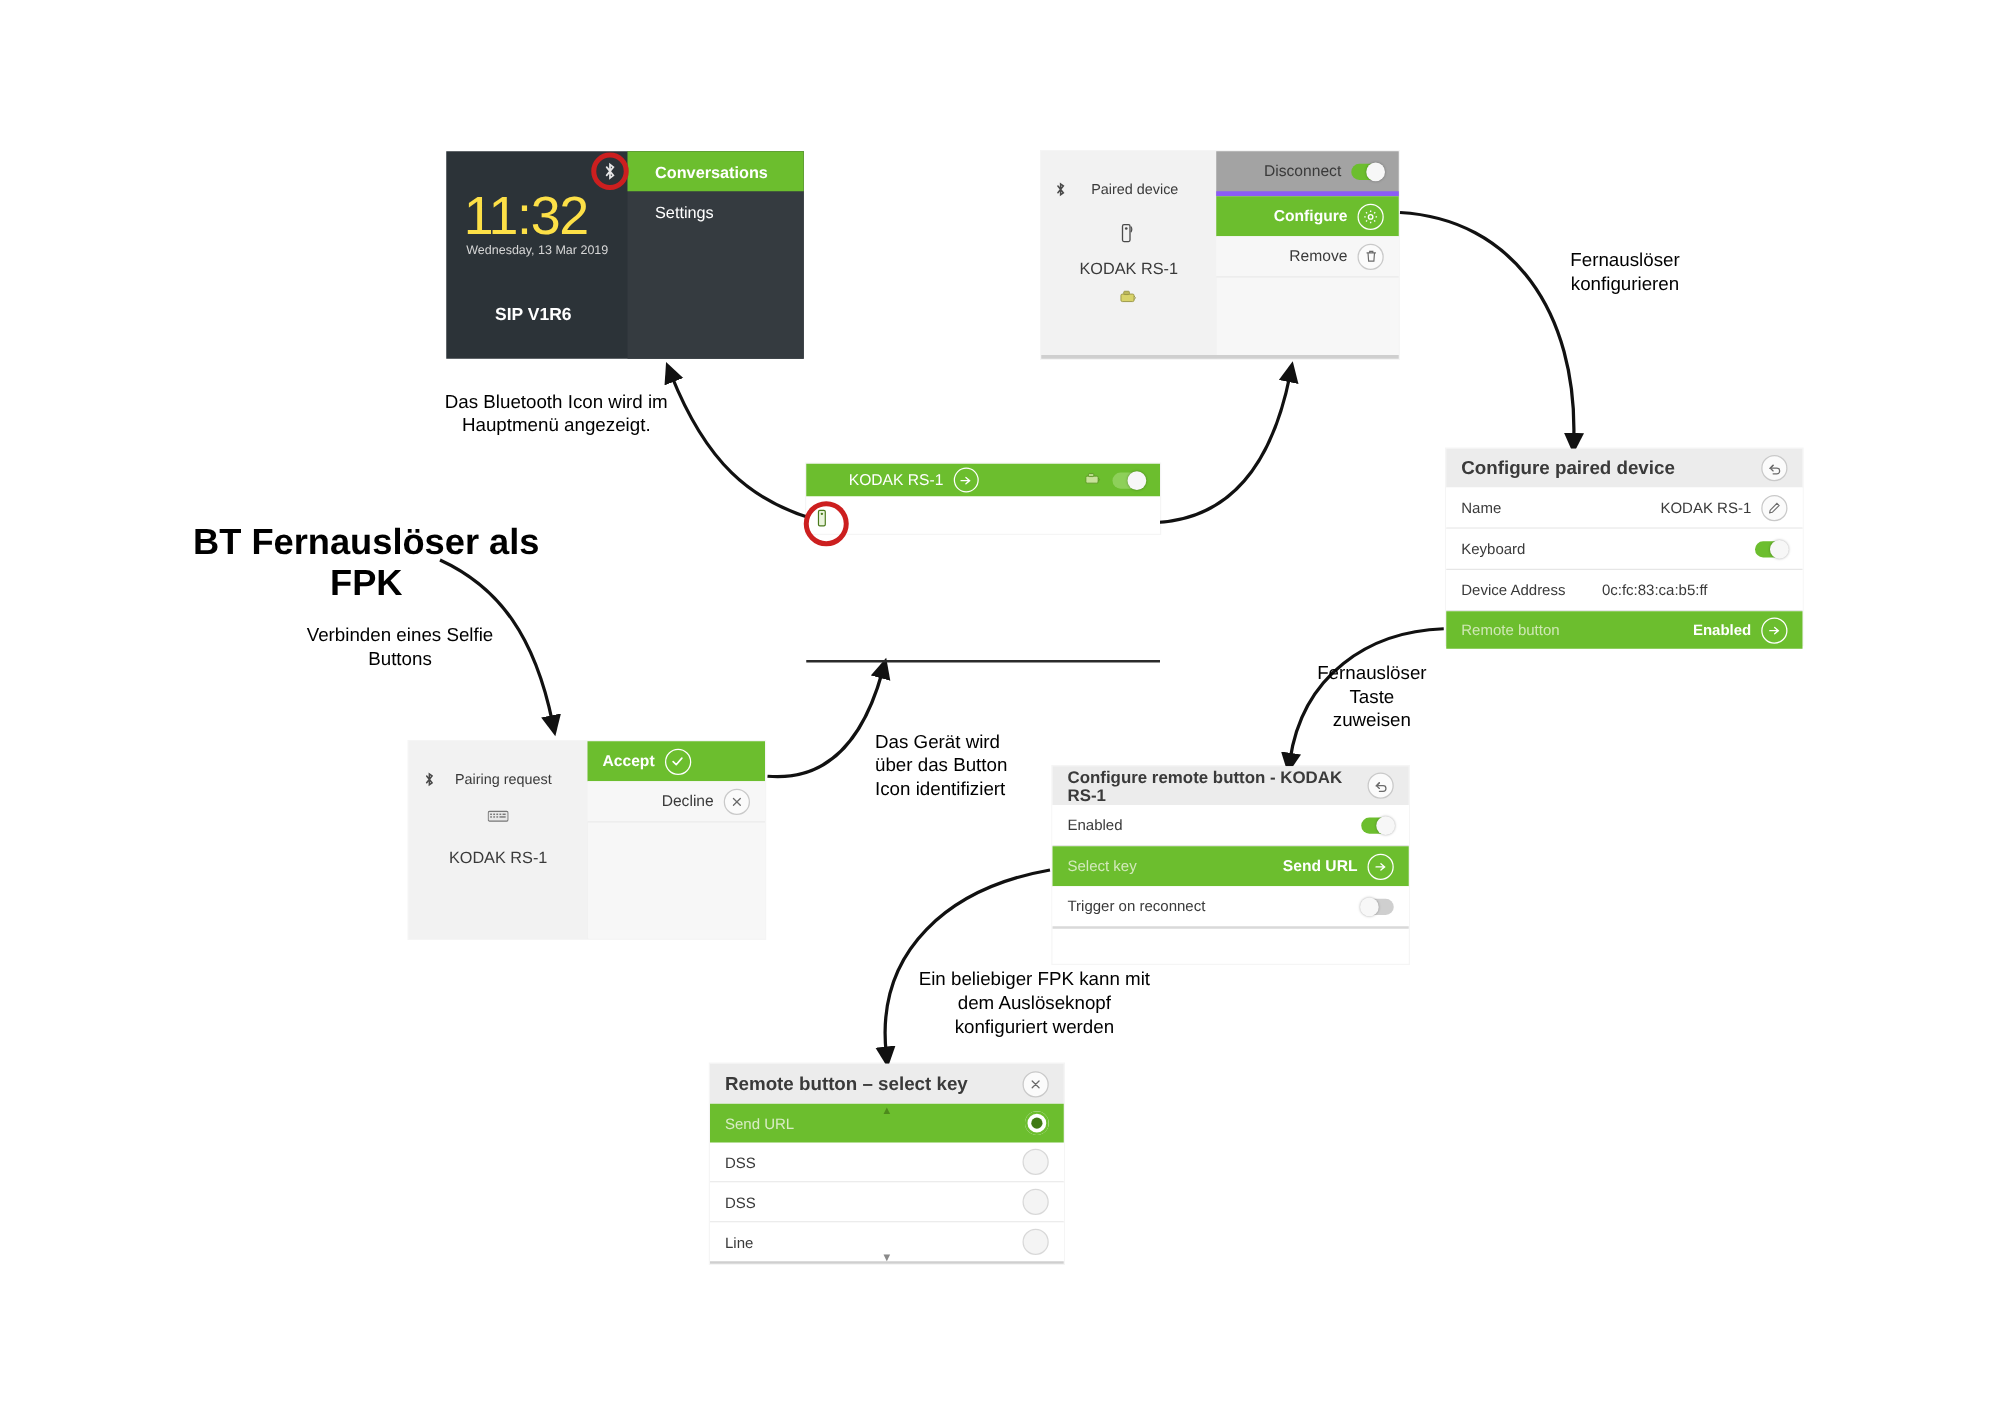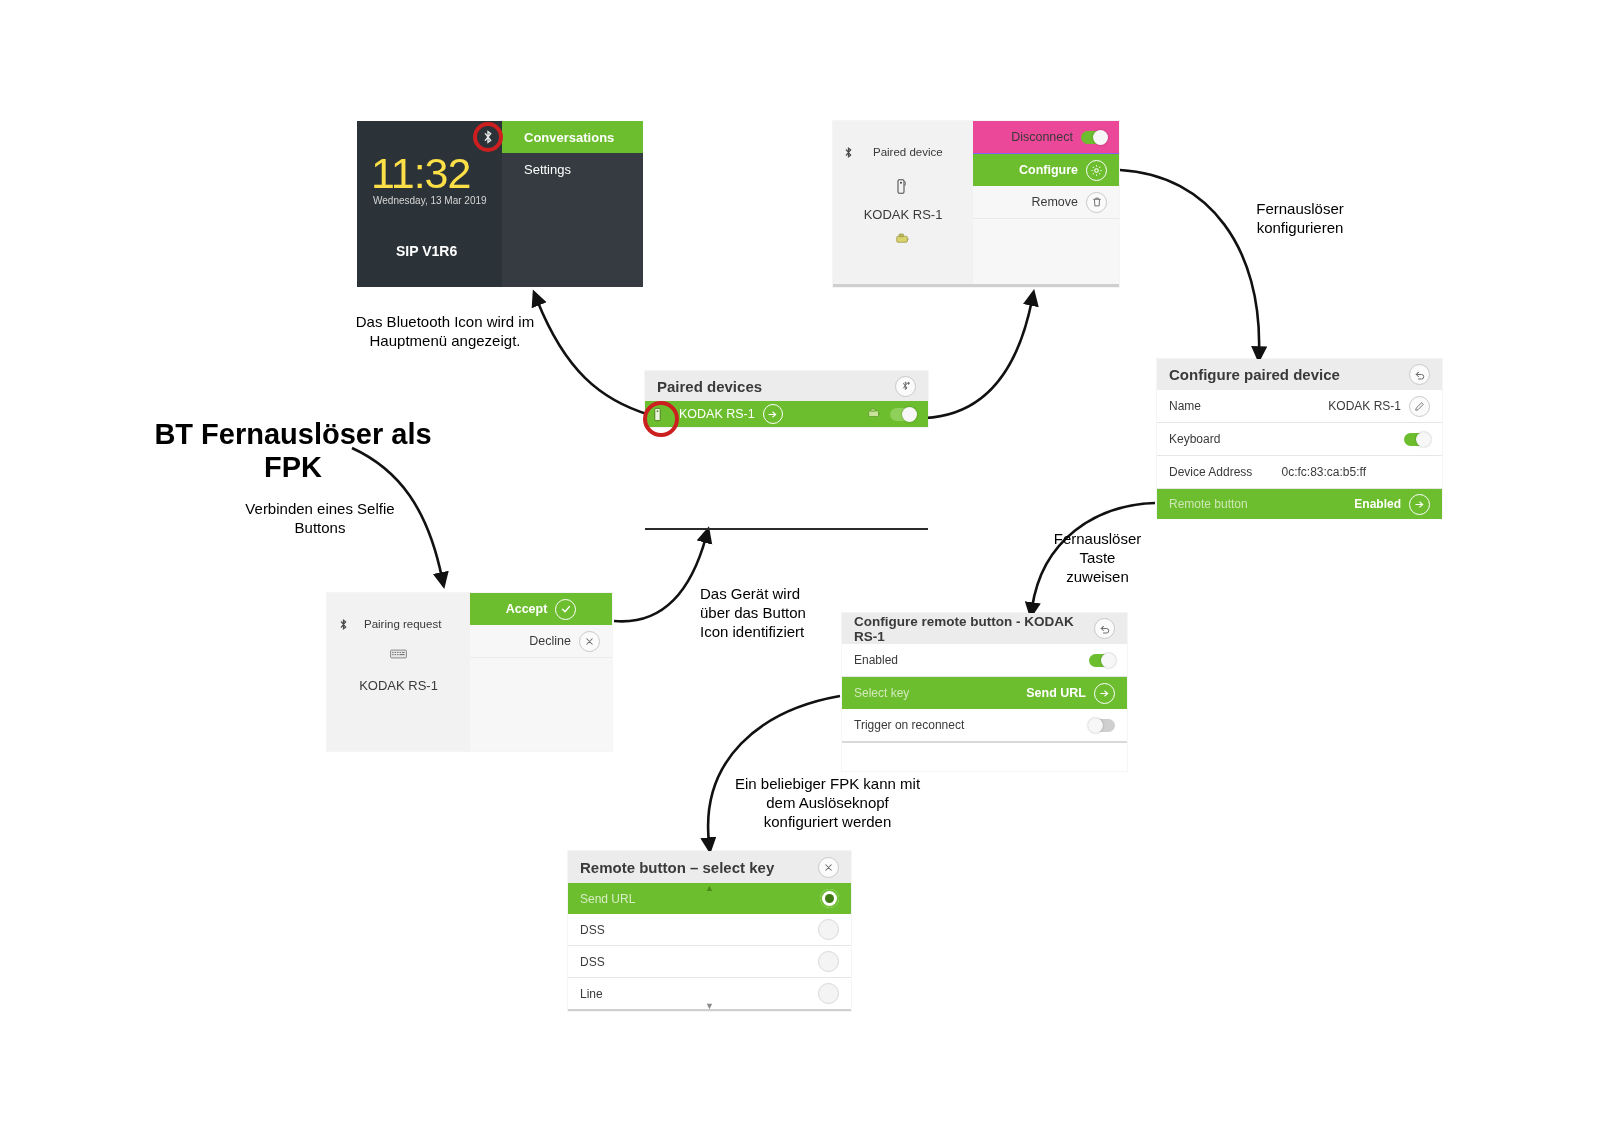--- a/index.html
+++ b/index.html
@@ -161,21 +161,21 @@
     <div class="abs" style="left:63px;top:109px;">
       <svg viewBox="0 0 20 14" width="15" height="11">
         <rect x="1" y="4" width="14" height="8" rx="1.5" fill="#d8d36a" stroke="#9a9648" stroke-width="1"></rect>
         <rect x="4" y="1" width="6" height="3.5" rx="1" fill="#bdb95c" stroke="#9a9648" stroke-width="1"></rect>
         <path d="M15 6 q3 2 0 4" fill="none" stroke="#9a9648" stroke-width="1"></path>
       </svg>
     </div>
   </div>
 
   <div class="abs" style="left:140px;top:0;width:146px;height:166px;background:#f7f7f7;">
-    <div class="row" style="height:32px;justify-content:flex-end;background:#ec4899;border-bottom:1px solid #8b5cf6;text-align:center;">
+    <div class="row" style="height:32px;justify-content:flex-end;background:#a3a3a3;border-bottom:4px solid #8b5cf6;text-align:center;">
       <span style="font-size:12.5px;">Disconnect</span>
       <span class="tgl on" style="margin-left:8px;">
           <i class="knob"></i>
         </span>
     </div>
     <div class="row green" style="height:32px;justify-content:flex-end;">
       <span style="font-size:12.5px;font-weight:bold;">Configure</span>
       <span class="cbtn green" style="margin-left:8px;">
         <svg viewBox="0 0 24 24" width="13" height="13">
             <g fill="none" stroke="#fff" stroke-width="2">
@@ -193,31 +193,20 @@
               <path d="M4.5 6.5h15M9.5 6.5V4.2h5v2.3M6.8 6.5l1 13.3h8.4l1-13.3"></path>
             </g>
           </svg>
       </span>
     </div>
   </div>
   <div class="abs" style="left:0;bottom:0;width:286px;height:3px;background:#cfcfcf;"></div>
 </div>
 
 <div class="panel" style="left:645px;top:371px;width:283px;height:56px;background:#ffffff;">
-  <div class="hdr" style="justify-content:space-between;">
-    <span>Paired devices</span>
-    <span class="cbtn">
-      <svg viewBox="0 0 24 24" width="12" height="12">
-          <g stroke="#6b6b6b" stroke-width="2" fill="none" stroke-linecap="round">
-            <path d="M7 7 L14 16 L10.5 19 L10.5 4 L14 7 L7 16"></path>
-            <path d="M17 4.5v4M15 6.5h4"></path>
-          </g>
-        </svg>
-    </span>
-  </div>
   <div class="row green" style="height:26px;padding-left:34px;">
     <span style="font-size:12.5px;">KODAK RS-1</span>
     <span class="cbtn green" style="margin-left:8px;width:18px;height:18px;">
       <svg viewBox="0 0 24 24" width="11" height="11">
           <g fill="none" stroke="#fff" stroke-width="2.3" stroke-linecap="round">
             <path d="M4 12h14M12.5 6.5L19 12l-6.5 5.5"></path>
           </g>
         </svg>
     </span>
     <span class="val">
@@ -319,21 +308,21 @@
             <rect x="3" y="7" width="2" height="1.6"></rect>
             <rect x="6.5" y="7" width="2" height="1.6"></rect>
             <rect x="10" y="7" width="2" height="1.6"></rect>
             <rect x="13.5" y="7" width="7" height="1.6"></rect>
           </g>
       </svg>
     </div>
     <div class="abs" style="left:0;top:85px;width:143px;text-align:center;font-size:13px;color:#3a3a3a;">KODAK RS-1</div>
   </div>
   <div class="abs" style="left:143px;top:0;width:142px;height:158px;background:#f7f7f7;">
-    <div class="row green" style="height:32px;justify-content:center;">
+    <div class="row green" style="height:32px;justify-content:flex-start;">
       <span style="font-size:12.5px;font-weight:bold;">Accept</span>
       <span class="cbtn green" style="margin-left:8px;">
         <svg viewBox="0 0 24 24" width="12" height="12">
             <path d="M5 12.5l5 5L19 7" fill="none" stroke="#fff" stroke-width="2.6" stroke-linecap="round" stroke-linejoin="round"></path>
           </svg>
       </span>
     </div>
     <div class="row" style="height:32px;justify-content:flex-end;background:#f7f7f7;border-bottom:1px solid #ececec;">
       <span style="font-size:12.5px;">Decline</span>
       <span class="cbtn" style="margin-left:8px;">

